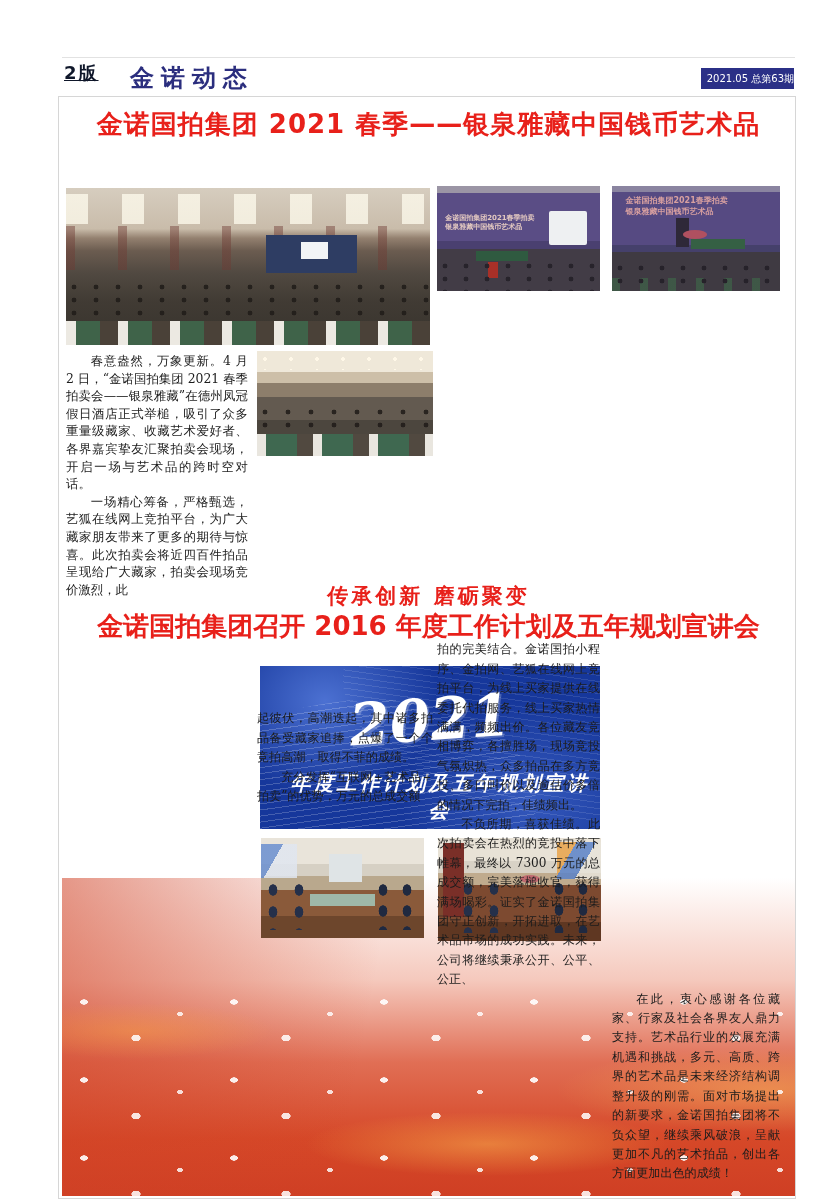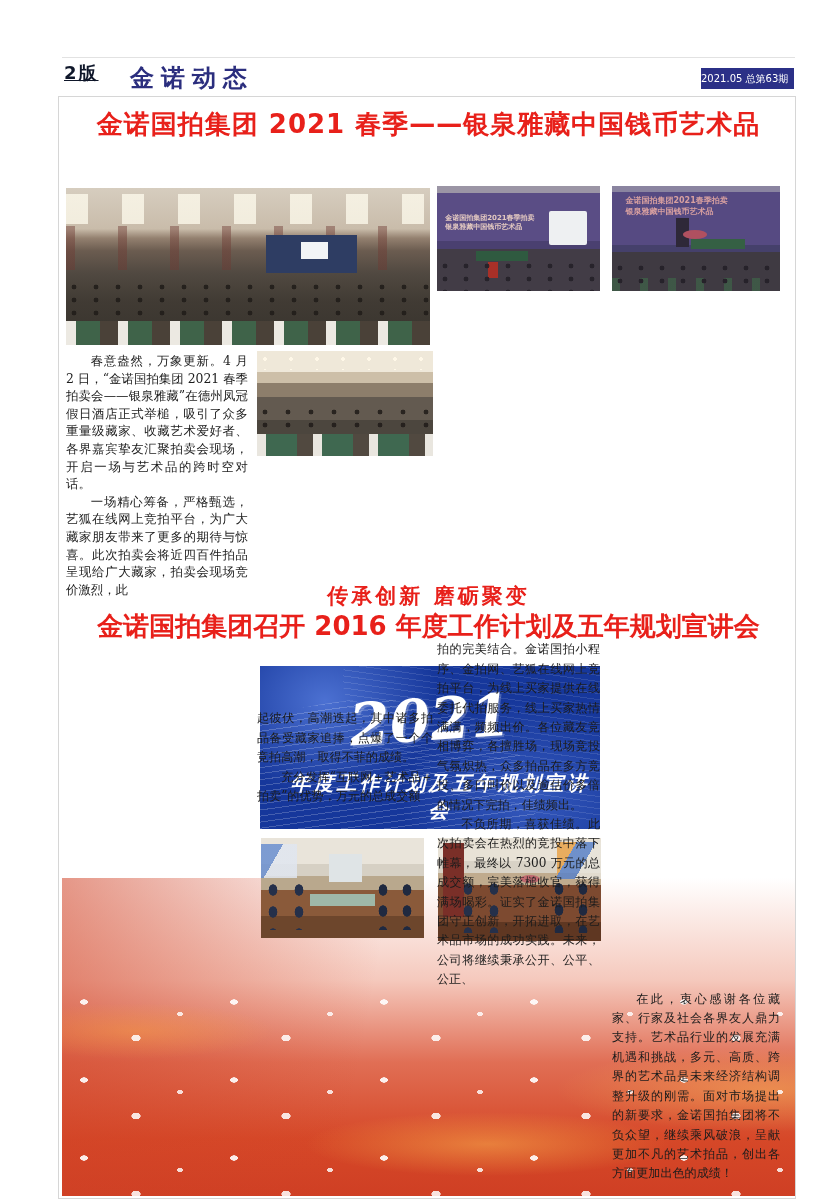--- a/index.html
+++ b/index.html
@@ -6,21 +6,21 @@
   .page{position:relative;width:831px;height:1200px;background:#fff;overflow:hidden;
         font-family:"DejaVu Serif",serif;color:#1c1c1c;}
 
   
   .hairline-top{position:absolute;left:62px;right:36px;top:57px;border-top:1px solid #e2e2e2;}
   .edition{position:absolute;left:64px;top:61px;font-family:"DejaVu Sans",sans-serif;
            font-size:18px;font-weight:bold;color:#0f172a;letter-spacing:2px;text-decoration:underline;}
   .section-title{position:absolute;left:130px;top:62px;font-family:"DejaVu Sans",sans-serif;
            font-size:24px;font-weight:bold;color:#2b2e7e;letter-spacing:7px;}
   .issue-box{position:absolute;left:701px;top:68px;width:93px;height:21px;background:#2b3087;
-           color:#fff;font-family:"DejaVu Sans",sans-serif;font-size:10px;line-height:21px;text-align:left;}
+           color:#fff;font-family:"DejaVu Sans",sans-serif;font-size:10px;line-height:21px;text-align:right;}
 
   
   .frame{position:absolute;left:58px;top:96px;width:736px;height:1101px;border:1px solid #d6d6d6;}
 
   
   .headline{position:absolute;left:62px;width:733px;text-align:center;color:#e8201a;
             font-family:"DejaVu Sans",sans-serif;font-weight:bold;}
   .hl1{top:108px;}
   .hl1 .l1{font-size:26px;line-height:33px;letter-spacing:1px;}
   .hl1 .l2{font-size:26px;line-height:33px;}

